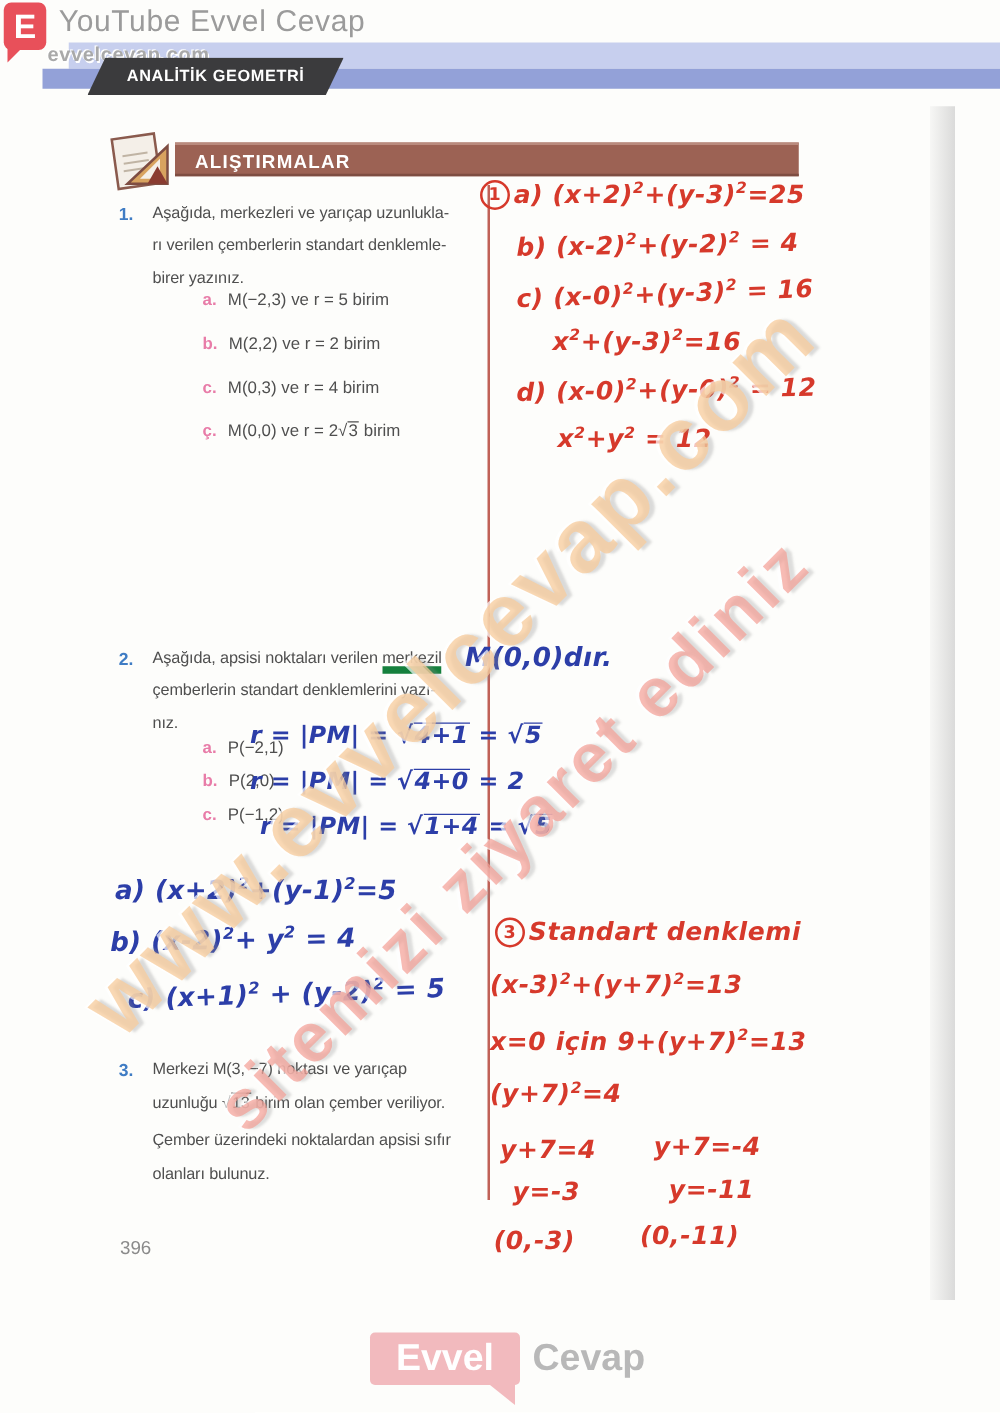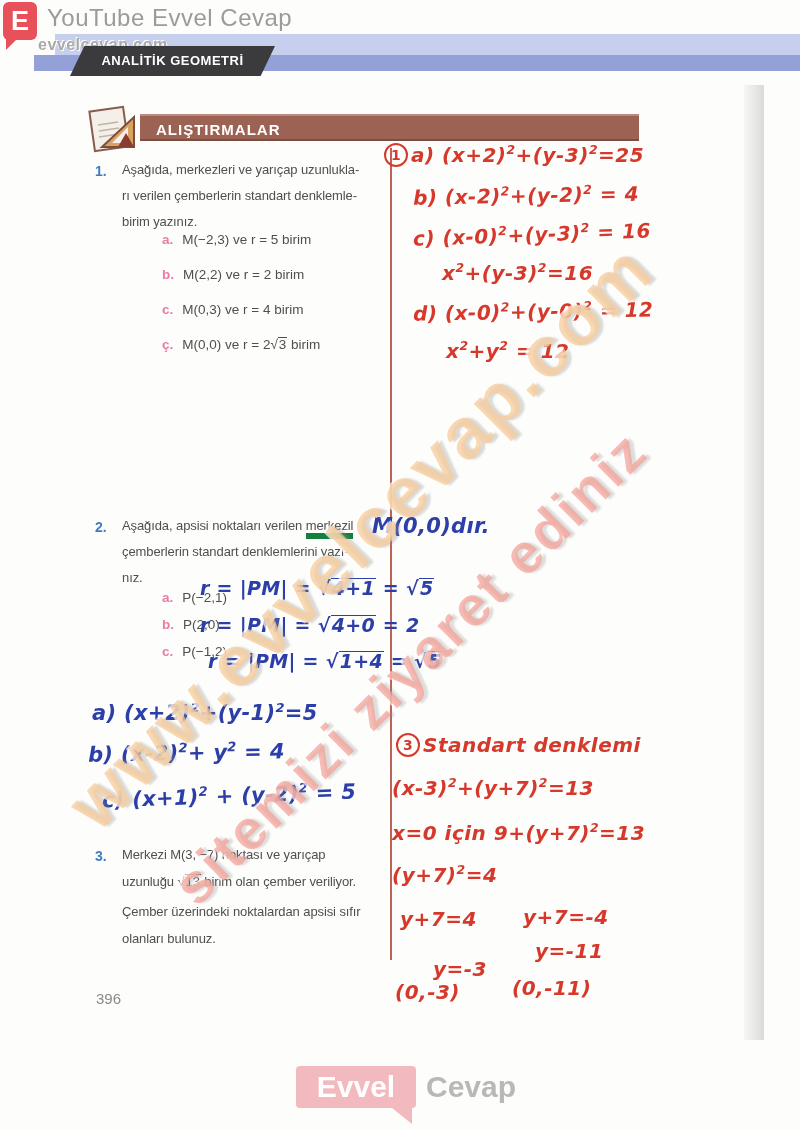--- a/index.html
+++ b/index.html
@@ -85,21 +85,21 @@
       <polygon points="14,44 46,44 46,14" fill="#d8a35f" stroke="#7e4d42" stroke-width="2"></polygon>
       <polygon points="24,40 40,40 40,24" fill="#f4efe8"></polygon>
       <polygon points="38,30 46,44 30,44" fill="#8a3b30"></polygon>
     </svg>
   </div>
   <div class="ex-bar">ALIŞTIRMALAR</div>
 
   <div class="qnum" style="left:95px;top:163px;">1.</div>
   <div class="qline" style="left:122px;top:162px;">Aşağıda, merkezleri ve yarıçap uzunlukla-</div>
   <div class="qline" style="left:122px;top:188px;">rı verilen çemberlerin standart denklemle-</div>
-  <div class="qline" style="left:122px;top:214px;">birim yazınız.</div>
+  <div class="qline" style="left:122px;top:214px;">birer yazınız.</div>
 
   <div class="item" style="left:122px;top:232px;">
     <span class="lb">a.</span><span>M(−2,3) ve r = 5 birim</span>
   </div>
   <div class="item" style="left:122px;top:267px;">
     <span class="lb">b.</span><span>M(2,2) ve r = 2 birim</span>
   </div>
   <div class="item" style="left:122px;top:302px;">
     <span class="lb">c.</span><span>M(0,3) ve r = 4 birim</span>
   </div>
@@ -151,21 +151,21 @@
   <div class="qline" style="left:122px;top:931px;">olanları bulunuz.</div>
 
   <div class="hw red" style="left:396px;top:733px;">
     <span class="circ">3</span><span>Standart denklemi</span>
   </div>
   <div class="hw red" style="left:392px;top:775px;">(x-3)<sup>2</sup>+(y+7)<sup>2</sup>=13</div>
   <div class="hw red" style="left:392px;top:820px;">x=0 için  9+(y+7)<sup>2</sup>=13</div>
   <div class="hw red" style="left:392px;top:862px;">(y+7)<sup>2</sup>=4</div>
   <div class="hw red" style="left:400px;top:907px;">y+7=4</div>
   <div class="hw red" style="left:523px;top:905px;">y+7=-4</div>
-  <div class="hw red" style="left:433px;top:941px;margin-top:16px;">y=-3</div>
+  <div class="hw red" style="left:410px;top:941px;">y=-3</div>
   <div class="hw red" style="left:535px;top:939px;">y=-11</div>
   <div class="hw red" style="left:395px;top:980px;">(0,-3)</div>
   <div class="hw red" style="left:512px;top:976px;">(0,-11)</div>
 
   <div class="wm wm1">www.evvelcevap.com</div>
   <div class="wm wm2">sitemizi ziyaret ediniz</div>
 
   <div class="edge-strip"></div>
 
   <div class="pagenum">396</div>

